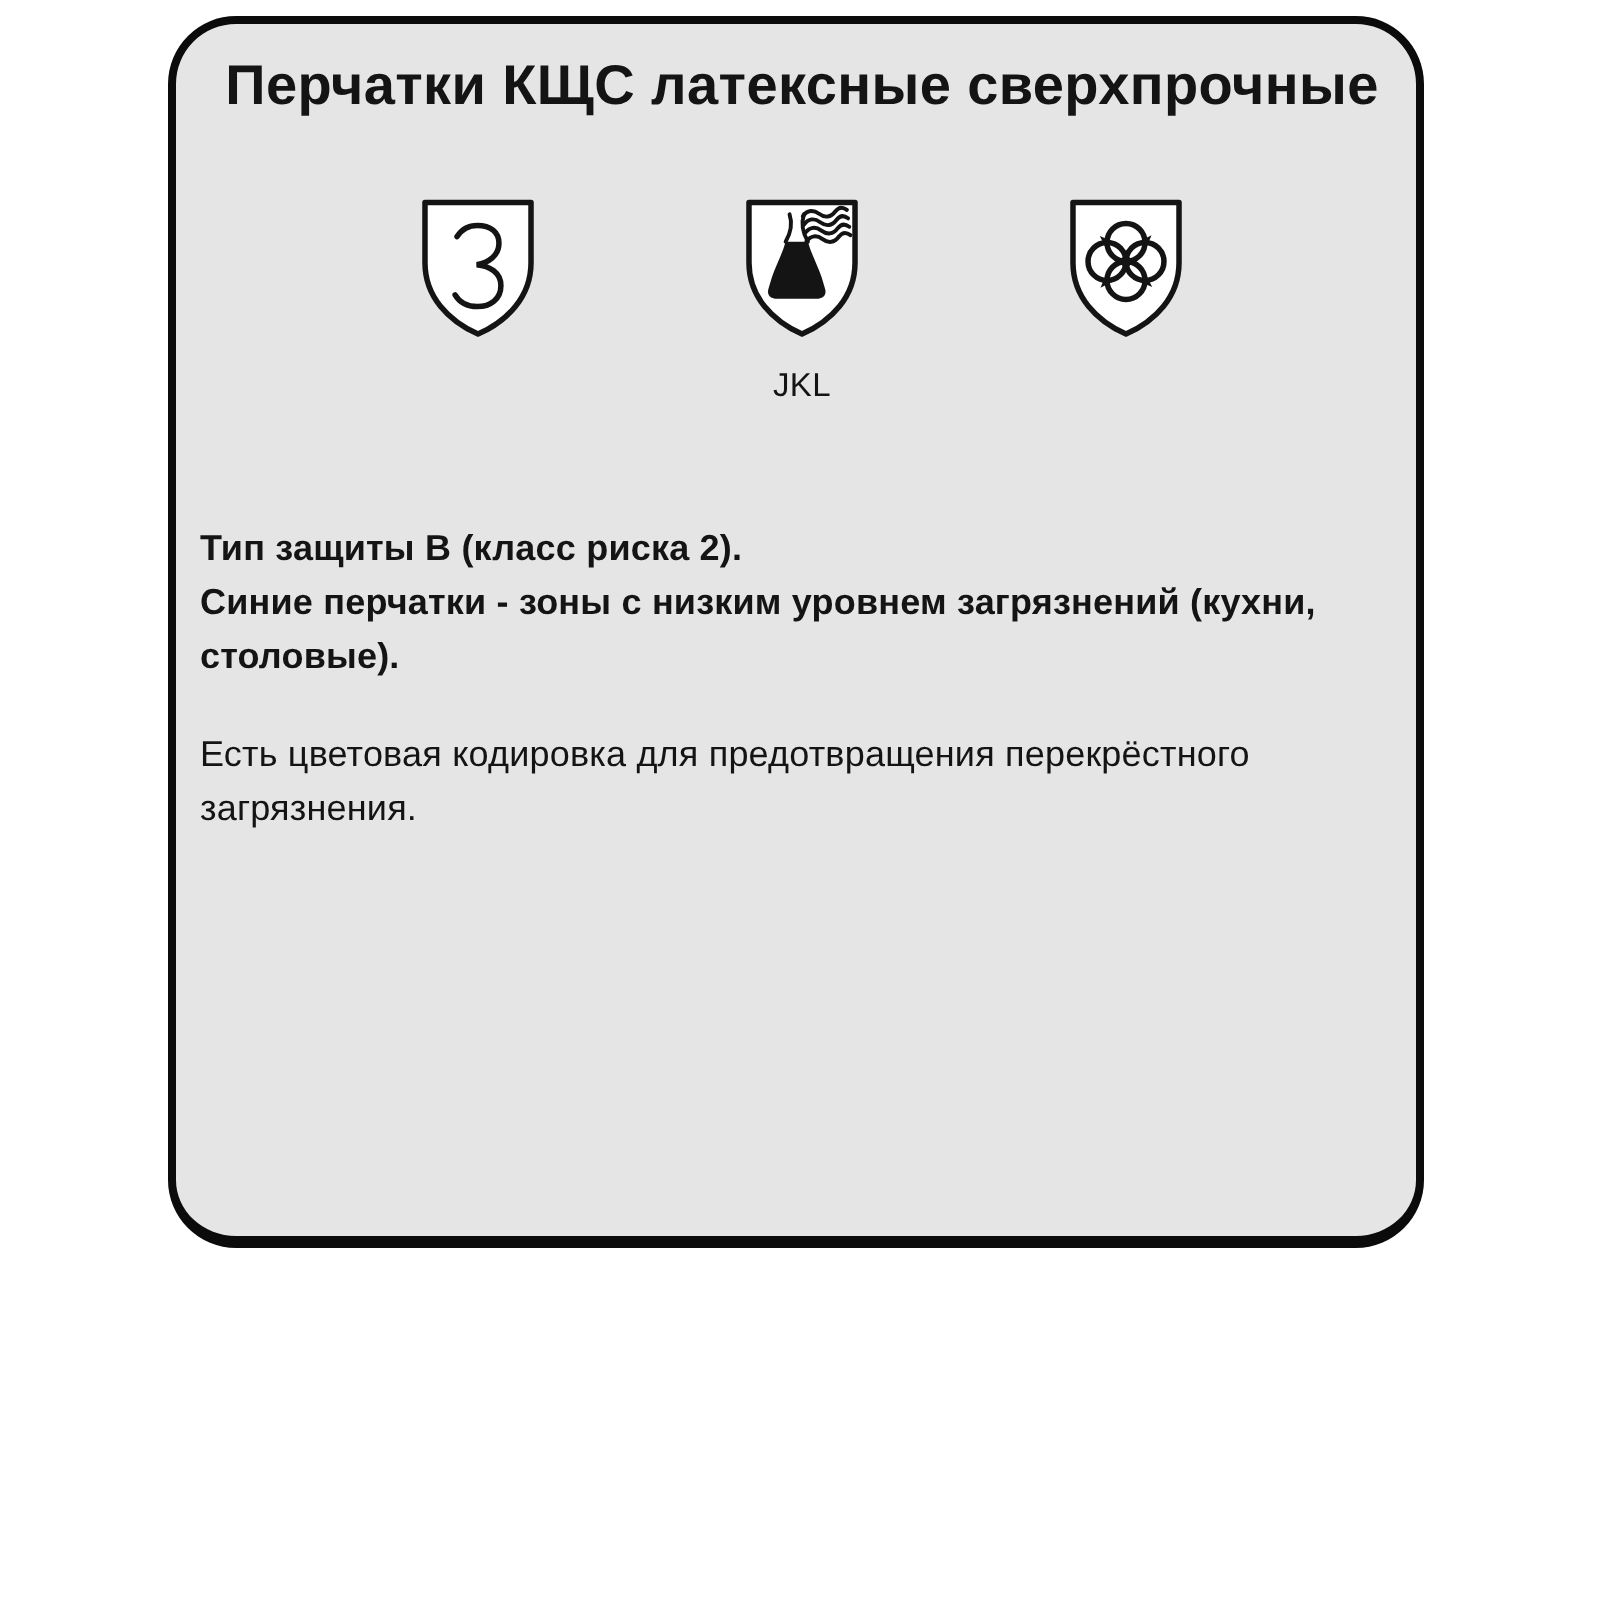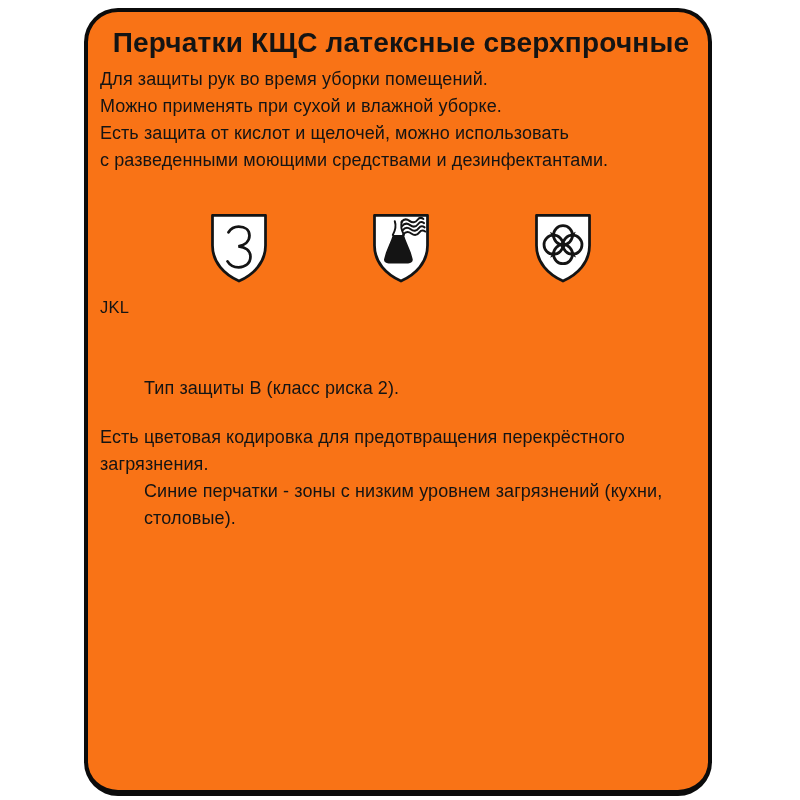--- a/index.html
+++ b/index.html
@@ -6,23 +6,23 @@
   body {
     width: 800px; height: 800px;
     background: #ffffff;
     font-family: "Liberation Sans", "DejaVu Sans", sans-serif;
     color: #141414;
     position: relative;
   }
   .card {
     position: absolute;
     left: 84px; top: 8px;
-    width: 628px; height: 788px;
+    width: 628px; height: 616px;
     box-sizing: border-box;
-    background: #f97316;
+    background: #e5e5e5;
     border: 4px solid #0b0b0b;
     border-bottom-width: 6px;
     border-radius: 34px;
     padding: 14px 6px 0 12px;
     overflow: hidden;
   }
   .title {
     margin: 0;
     text-align: center;
     font-size: 28px;
@@ -30,52 +30,48 @@
     font-weight: 700;
     letter-spacing: 0.2px;
   }
   .para {
     margin: 0;
     font-size: 18px;
     line-height: 27px;
     white-space: pre-line;
     letter-spacing: 0.1px;
   }
-  .bold { font-weight: 400; margin-left: 44px; }
+  .bold { font-weight: 700; }
   .intro { margin-top: 6px; }
   .icons-row {
     display: flex;
     justify-content: center;
     align-items: flex-start;
     gap: 96px;
     margin-top: 38px;
   }
   .shield { width: 66px; height: 72px; display: block; }
   .caption {
     margin-top: 13px;
-    text-align: left;
+    text-align: center;
     font-size: 16.5px;
     line-height: 20px;
     letter-spacing: 0.2px;
   }
   .caption div { margin: 0; }
   .protection-heading { margin-top: 58px; }
   .color-intro { margin-top: 22px; }
 </style>
 </head>
 <body>
 
 <div class="card">
 
   <h1 class="title">Перчатки КЩС латексные сверхпрочные</h1>
 
-  <p class="para intro">Для защиты рук во время уборки помещений.
-Можно применять при сухой и влажной уборке.
-Есть защита от кислот и щелочей, можно использовать
-с разведенными моющими средствами и дезинфектантами.</p>
 
   <div class="icons-row">
 
     <svg class="shield" viewBox="0 0 100 110">
       <path d="M9.5,5 H90.5 V51 C90.5,77 72.5,95.5 50,105.5 C27.5,95.5 9.5,77 9.5,51 Z" fill="#ffffff" stroke="#141414" stroke-width="4.2" stroke-linejoin="round"></path>
       <path d="M34,31 C37.5,25.5 43,22.5 49.5,22.5 C59.5,22.5 66,27.5 66,36 C66,45.5 58,51 49,52.5 C59,53.5 67.5,58.5 67.5,68.5 C67.5,78.5 59.5,84.5 49.5,84.5 C42.5,84.5 36,81.5 32.5,75.5" fill="none" stroke="#141414" stroke-width="4.2" stroke-linecap="round"></path>
     </svg>
 
     <svg class="shield" viewBox="0 0 100 110">
       <path d="M9.5,5 H90.5 V51 C90.5,77 72.5,95.5 50,105.5 C27.5,95.5 9.5,77 9.5,51 Z" fill="#ffffff" stroke="#141414" stroke-width="4.2" stroke-linejoin="round"></path>
@@ -110,18 +106,18 @@
     </svg>
 
   </div>
 
   <div class="caption">
     <div>JKL</div>
   </div>
 
   <p class="para bold protection-heading">Тип защиты B (класс риска 2).</p>
 
+  <p class="para bold">Синие перчатки - зоны с низким уровнем загрязнений (кухни,
+столовые).</p>
   <p class="para color-intro">Есть цветовая кодировка для предотвращения перекрёстного
 загрязнения.</p>
-  <p class="para bold">Синие перчатки - зоны с низким уровнем загрязнений (кухни,
-столовые).</p>
 
 </div>
 
 </body></html>

